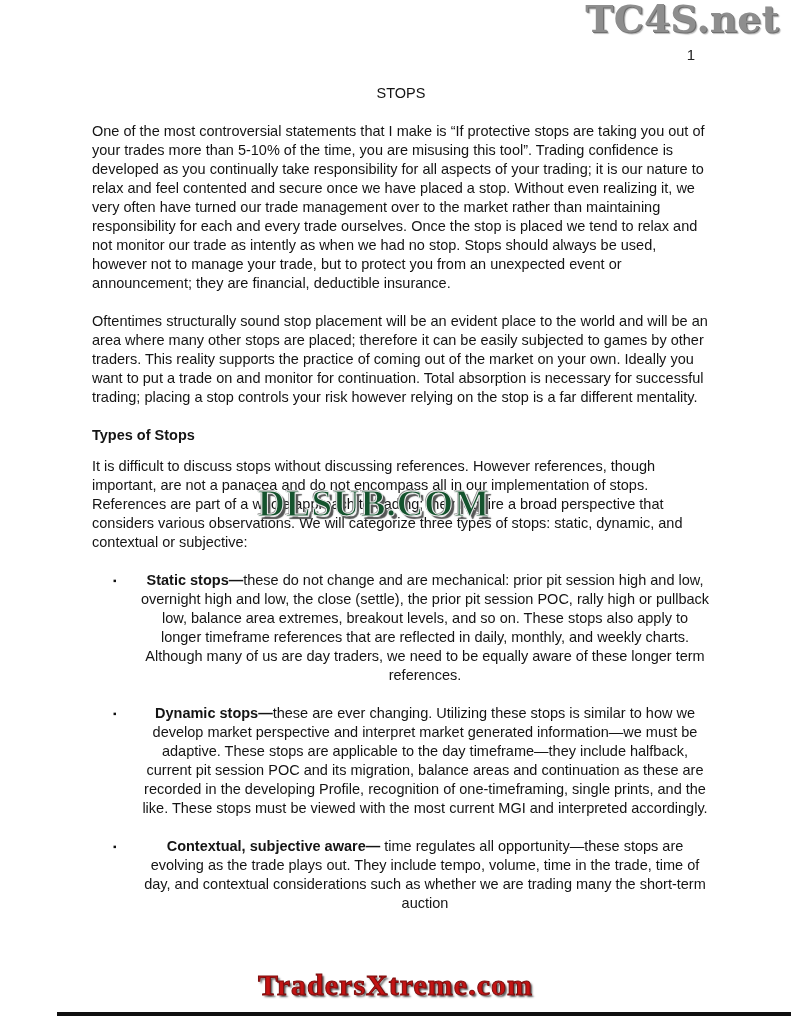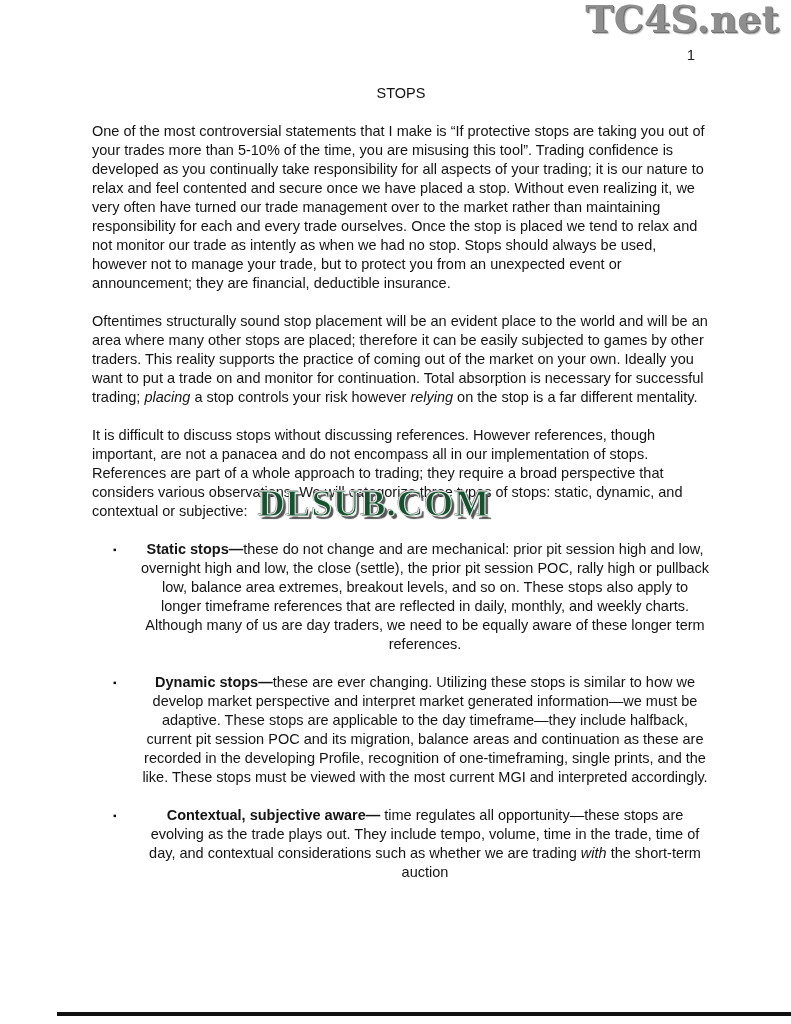--- a/index.html
+++ b/index.html
@@ -33,21 +33,21 @@
     font-size: 14.5px; line-height: 19px; color: #141414;
     text-align: left;
   }
   .doc .title { font-weight: 400; text-align: center; margin: 0 0 19px 0; }
   .doc p { margin: 12px 0 19px 0; }
   .doc .h2 { font-weight: 700; margin: 19px 0 12px 0; }
   .doc .bullet { display: flex; margin: 0 0 19px 0; padding-left: 21px; }
   .doc .marker { flex: 0 0 27px; font-size: 10px; line-height: 19px; color: #111; }
   .doc .btext { flex: 1; text-align: center; }
   .b { font-weight: 700; }
-  .i { font-style: italic; }
+  .i { }
   
   .dlsub {
     position: absolute; left: 258px; top: 482px;
     font-family: "Liberation Serif", serif;
     font-weight: 700; font-size: 37px; letter-spacing: 1px;
     color: #14532d;
     -webkit-text-stroke: 1px #ececec;
     text-shadow: 3px 3px 1px #555555, -1px -1px 0 #888888;
     white-space: nowrap;
   }
@@ -72,33 +72,35 @@
 <div class="page">
 
   <div class="tc4s">TC4S.net</div>
 
   <div class="pagenum">1</div>
 
   <div class="doc" id="doc-body">
       <div class="title"><span>STOPS</span></div>
       <p class="p"><span>One of the most controversial statements that I make is “If protective stops are taking you out of your trades more than 5-10% of the time, you are misusing this tool”. Trading confidence is developed as you continually take responsibility for all aspects of your trading; it is our nature to relax and feel contented and secure once we have placed a stop. Without even realizing it, we very often have turned our trade management over to the market rather than maintaining responsibility for each and every trade ourselves. Once the stop is placed we tend to relax and not monitor our trade as intently as when we had no stop. Stops should always be used, however not to manage your trade, but to protect you from an unexpected event or announcement; they are financial, deductible insurance.</span></p>
       <p class="p"><span>Oftentimes structurally sound stop placement will be an evident place to the world and will be an area where many other stops are placed; therefore it can be easily subjected to games by other traders. This reality supports the practice of coming out of the market on your own. Ideally you want to put a trade on and monitor for continuation. Total absorption is necessary for successful trading; </span><span class="i">placing</span><span> a stop controls your risk however </span><span class="i">relying</span><span> on the stop is a far different mentality.</span></p>
+      <div class="h2"><span>Types of Stops</span></div>
       <p class="p"><span>It is difficult to discuss stops without discussing references. However references, though important, are not a panacea and do not encompass all in our implementation of stops. References are part of a whole approach to trading; they require a broad perspective that considers various observations. We will categorize three types of stops: static, dynamic, and contextual or subjective:</span></p>
       <div class="bullet">
         <span class="marker">▪</span>
         <span class="btext"><span class="b">Static stops—</span><span>these do not change and are mechanical: prior pit session high and low, overnight high and low, the close (settle), the prior pit session POC, rally high or pullback low, balance area extremes, breakout levels, and so on. These stops also apply to longer timeframe references that are reflected in daily, monthly, and weekly charts. Although many of us are day traders, we need to be equally aware of these longer term references.</span></span>
       </div>
       <div class="bullet">
         <span class="marker">▪</span>
         <span class="btext"><span class="b">Dynamic stops—</span><span>these are ever changing. Utilizing these stops is similar to how we develop market perspective and interpret market generated information—we must be adaptive.  These stops are applicable to the day timeframe—they include halfback, current pit session POC and its migration, balance areas and continuation as these are recorded in the developing Profile, recognition of one-timeframing, single prints, and the like. These stops must be viewed with the most current MGI and interpreted accordingly.</span></span>
       </div>
       <div class="bullet">
         <span class="marker">▪</span>
-        <span class="btext"><span class="b">Contextual, subjective aware—</span><span> time regulates all opportunity—these stops are evolving as the trade plays out. They include tempo, volume, time in the trade, time of day, and contextual considerations such as whether we are trading </span><span class="i">with</span><span> the short-term auction</span></span>
+        <span class="btext"><span class="b">Contextual, subjective aware—</span><span> time regulates all opportunity—these stops are evolving as the trade plays out. They include tempo, volume, time in the trade, time of day, and contextual considerations such as whether we are trading </span><span class="i">many</span><span> the short-term auction</span></span>
       </div>
     </div>
 
   <div class="dlsub">DLSUB.COM</div>
 
+  <div class="footer-mark">TradersXtreme.com</div>
 
   <div class="bottom-rule"></div>
 
 </div>
 
 </body></html>

